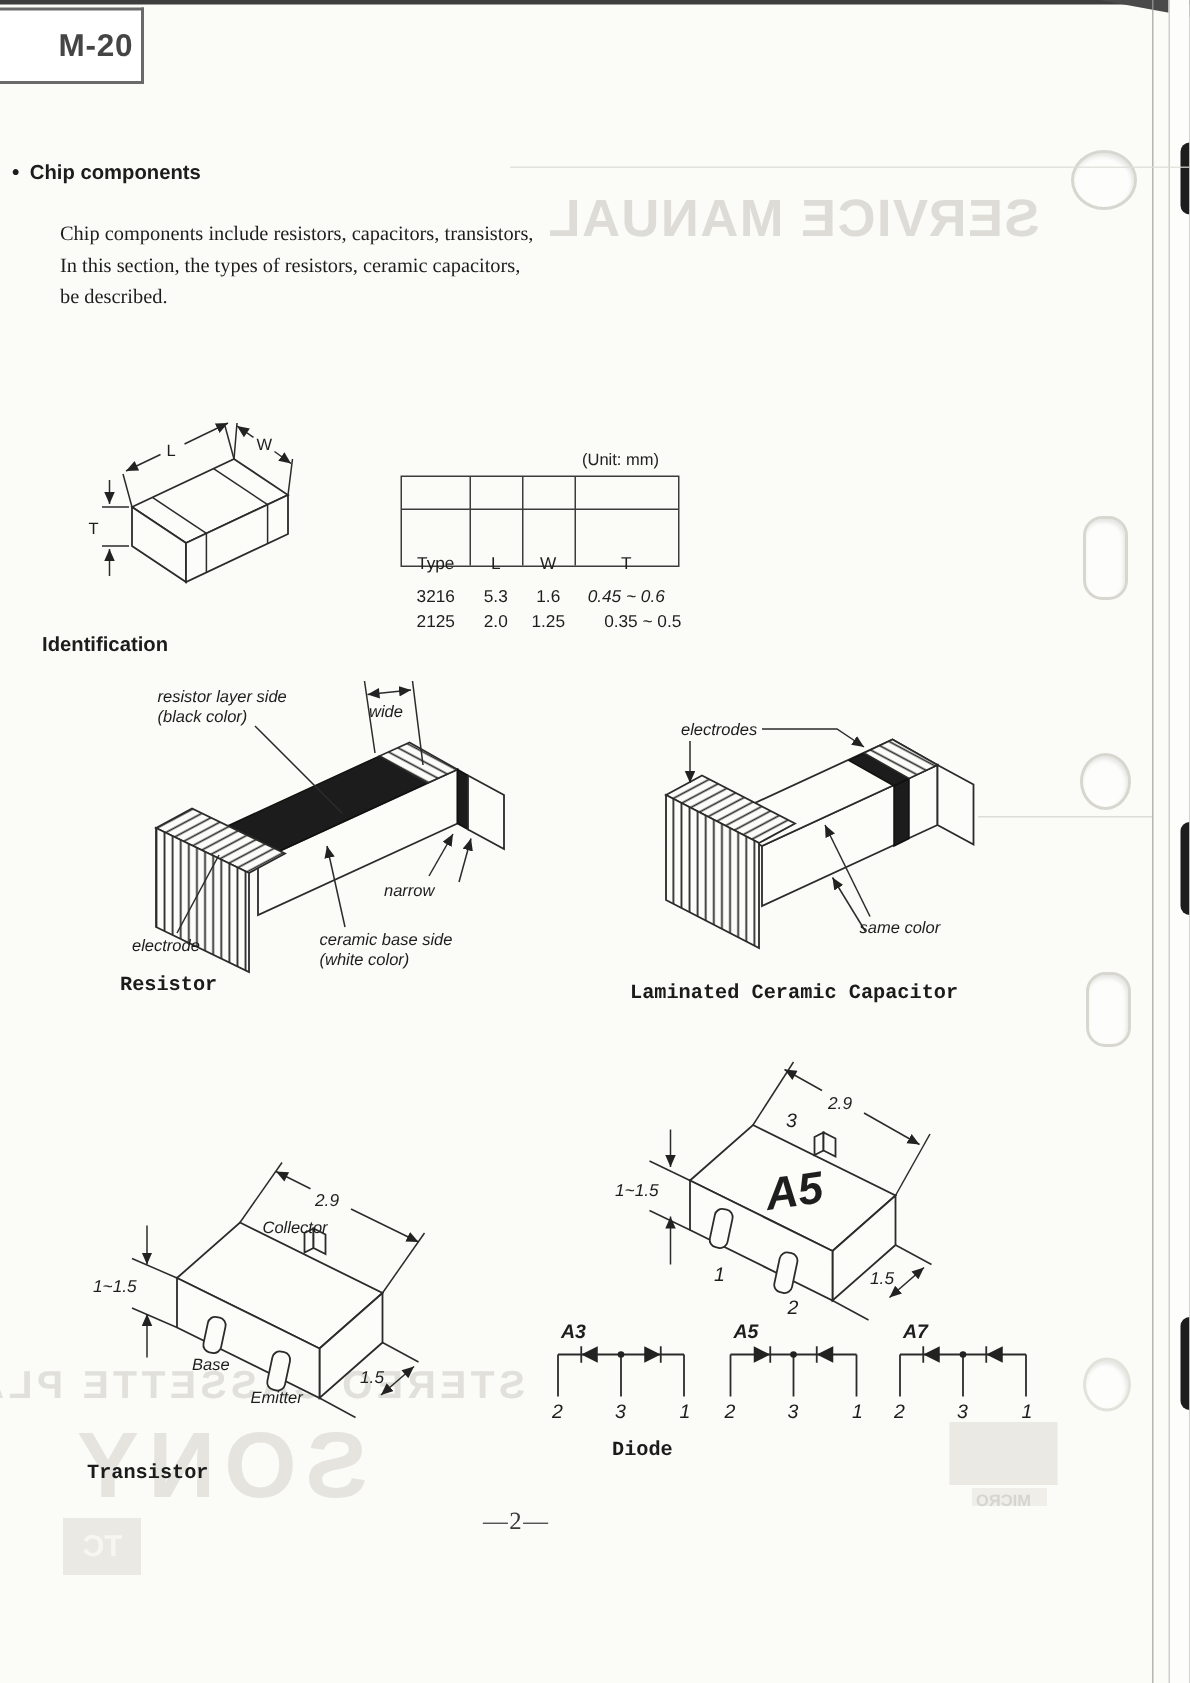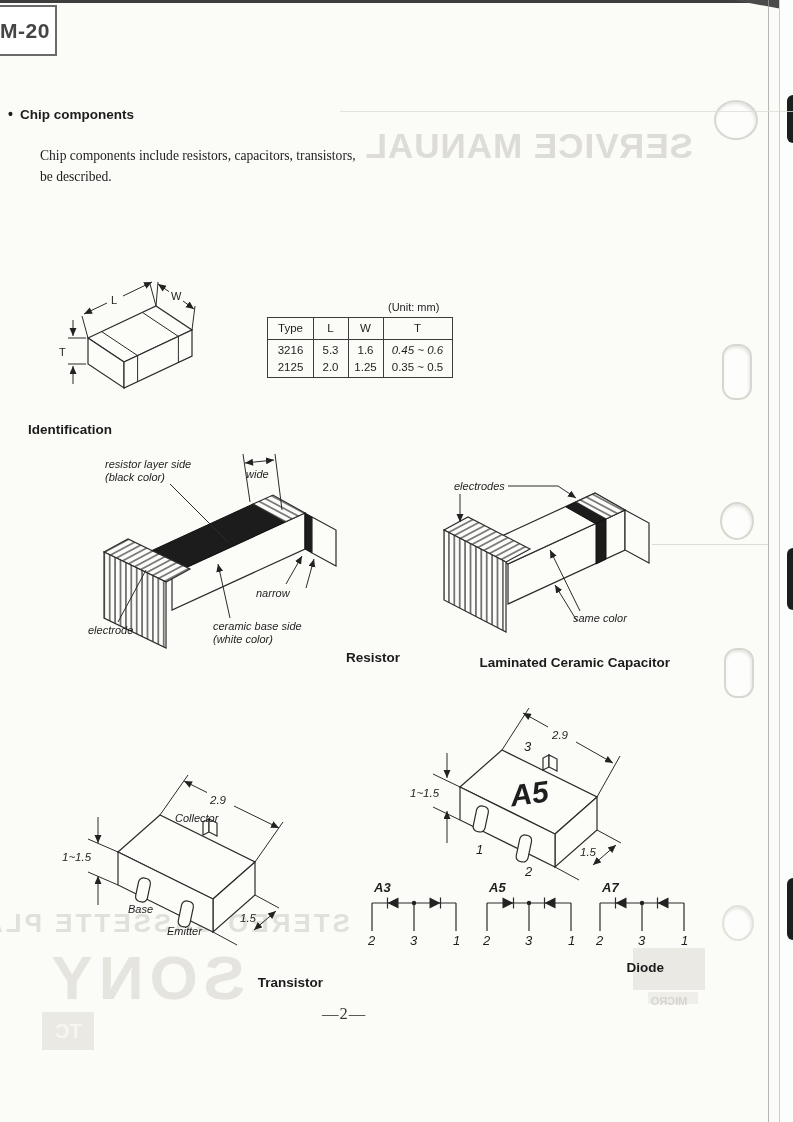--- a/index.html
+++ b/index.html
@@ -4,36 +4,36 @@
 <style>
   html,body{margin:0;padding:0;background:#9a9a9a;}
   #page{position:relative;width:793px;height:1122px;background:#fbfbf7;overflow:hidden;
         font-family:"Liberation Sans",sans-serif;color:#222;}
   .abs{position:absolute;}
   
   .topbar{left:0;top:0;width:793px;height:3px;background:#3e3e3e;}
   .topwedge{right:0;top:0;width:0;height:0;border-top:11px solid #4a4a4a;border-left:60px solid transparent;}
   
   .badge{left:0;top:5px;width:55px;height:47px;background:#fff;border:2px solid #6a6a6a;border-left:none;
-         display:flex;align-items:center;}
+         display:flex;align-items:center;padding-left:39px;}
   .badge span{font-weight:bold;font-size:21px;letter-spacing:.5px;color:#454545;margin-left:0px;}
   
   .h-bullet{left:8px;top:106px;font-size:13.5px;font-weight:bold;color:#1c1c1c;}
   .h-bullet:before{content:"•";margin-right:7px;font-size:14px;}
   .para{left:40px;top:146px;width:345px;font-family:"Liberation Serif",serif;font-size:13.6px;
         line-height:20.9px;color:#1d1d1d;}
   .h-ident{left:28px;top:422px;font-size:13.5px;font-weight:bold;color:#1c1c1c;}
   .unitnote{left:388px;top:301px;font-size:11px;color:#222;}
   
   .dimtable{left:267px;top:317px;width:186px;height:61px;border:1.2px solid #3c3c3c;box-sizing:border-box;font-size:11.5px;}
   .vline{position:absolute;top:0;bottom:0;width:1px;background:#3c3c3c;}
   .hline{position:absolute;left:0;right:0;height:1px;background:#3c3c3c;}
-  .tcell{position:absolute;text-align:center;color:#1e1e1e;}
-  
-  .cap{font-size:13.5px;font-weight:bold;text-align:right;color:#1b1b1b;}
+  .tcell{position:absolute;text-align:center;color:#1e1e1e;margin-top:48px;}
+  
+  .cap{font-size:13.5px;font-weight:bold;text-align:left;color:#1b1b1b;font-family:Liberation Mono, monospace;}
   
   svg{overflow:visible;}
   .ln{stroke:#2b2b2b;stroke-width:1.2;fill:none;}
   .lnt{stroke:#2b2b2b;stroke-width:1;fill:none;}
   .face{fill:#fcfcf9;stroke:#2b2b2b;stroke-width:1.2;}
   .dark{fill:#1c1c1c;stroke:#111;stroke-width:1;}
   text{fill:#1e1e1e;}
   .it{font:italic 11px "Liberation Sans",sans-serif;}
   .itd{font:italic 11.5px "Liberation Sans",sans-serif;}
   .pl{font:11px "Liberation Sans",sans-serif;}
@@ -113,20 +113,21 @@
   <div class="abs scanline" style="left:340px;top:111px;width:453px;opacity:.8;"></div>
   <div class="abs scanline" style="left:652px;top:544px;width:116px;"></div>
 
   <div class="abs badge">
     <span>M-20</span>
   </div>
 
   <div class="abs h-bullet">Chip components</div>
   <div class="abs para">
     <div>Chip components include resistors, capacitors, transistors,</div>
+    <div>In this section, the types of resistors, ceramic capacitors,</div>
     <div>be described.</div>
   </div>
 
   <svg class="abs" style="left:55px;top:272px;" width="185" height="128">
     <g>
       <polygon class="face" points="33,66 101,34 137,58 69,90"></polygon>
       <polygon class="face" points="33,66 69,90 69,116 33,92"></polygon>
       <polygon class="face" points="69,90 137,58 137,84 69,116"></polygon>
       <line class="lnt" x1="46.6" y1="59.6" x2="82.6" y2="83.6"></line>
       <line class="lnt" x1="87.4" y1="40.4" x2="123.4" y2="64.4"></line>
@@ -162,21 +163,21 @@
     <div class="tcell" style="left:45px;width:35px;top:4px;">L</div>
     <div class="tcell" style="left:80px;width:35px;top:4px;">W</div>
     <div class="tcell" style="left:115px;width:69px;top:4px;">T</div>
     <div class="tcell" style="left:0;width:45px;top:26px;">3216</div>
     <div class="tcell" style="left:45px;width:35px;top:26px;">5.3</div>
     <div class="tcell" style="left:80px;width:35px;top:26px;">1.6</div>
     <div class="tcell" style="left:115px;width:69px;top:26px;font-style:italic;">0.45 ~ 0.6</div>
     <div class="tcell" style="left:0;width:45px;top:43px;">2125</div>
     <div class="tcell" style="left:45px;width:35px;top:43px;">2.0</div>
     <div class="tcell" style="left:80px;width:35px;top:43px;">1.25</div>
-    <div class="tcell" style="left:115px;width:69px;top:43px;">0.35 ~ 0.5</div>
+    <div class="tcell" style="left:126px;width:69px;top:43px;">0.35 ~ 0.5</div>
   </div>
 
   <div class="abs h-ident">Identification</div>
 
   <svg class="abs" style="left:80px;top:452px;" width="320" height="200">
     <g>
       <polygon class="face" points="92,122 225,61 225,97 92,158"></polygon>
       <polygon class="dark" points="92,122 205,70 173,52 60,104"></polygon>
       <polygon points="205,70 225,61 193,43 173,52" fill="url(#pR)" stroke="#2b2b2b" stroke-width="1.1"></polygon>
       <polygon points="225,61 232,65 232,101 225,97" fill="#1c1c1c" stroke="#111" stroke-width="1"></polygon>

